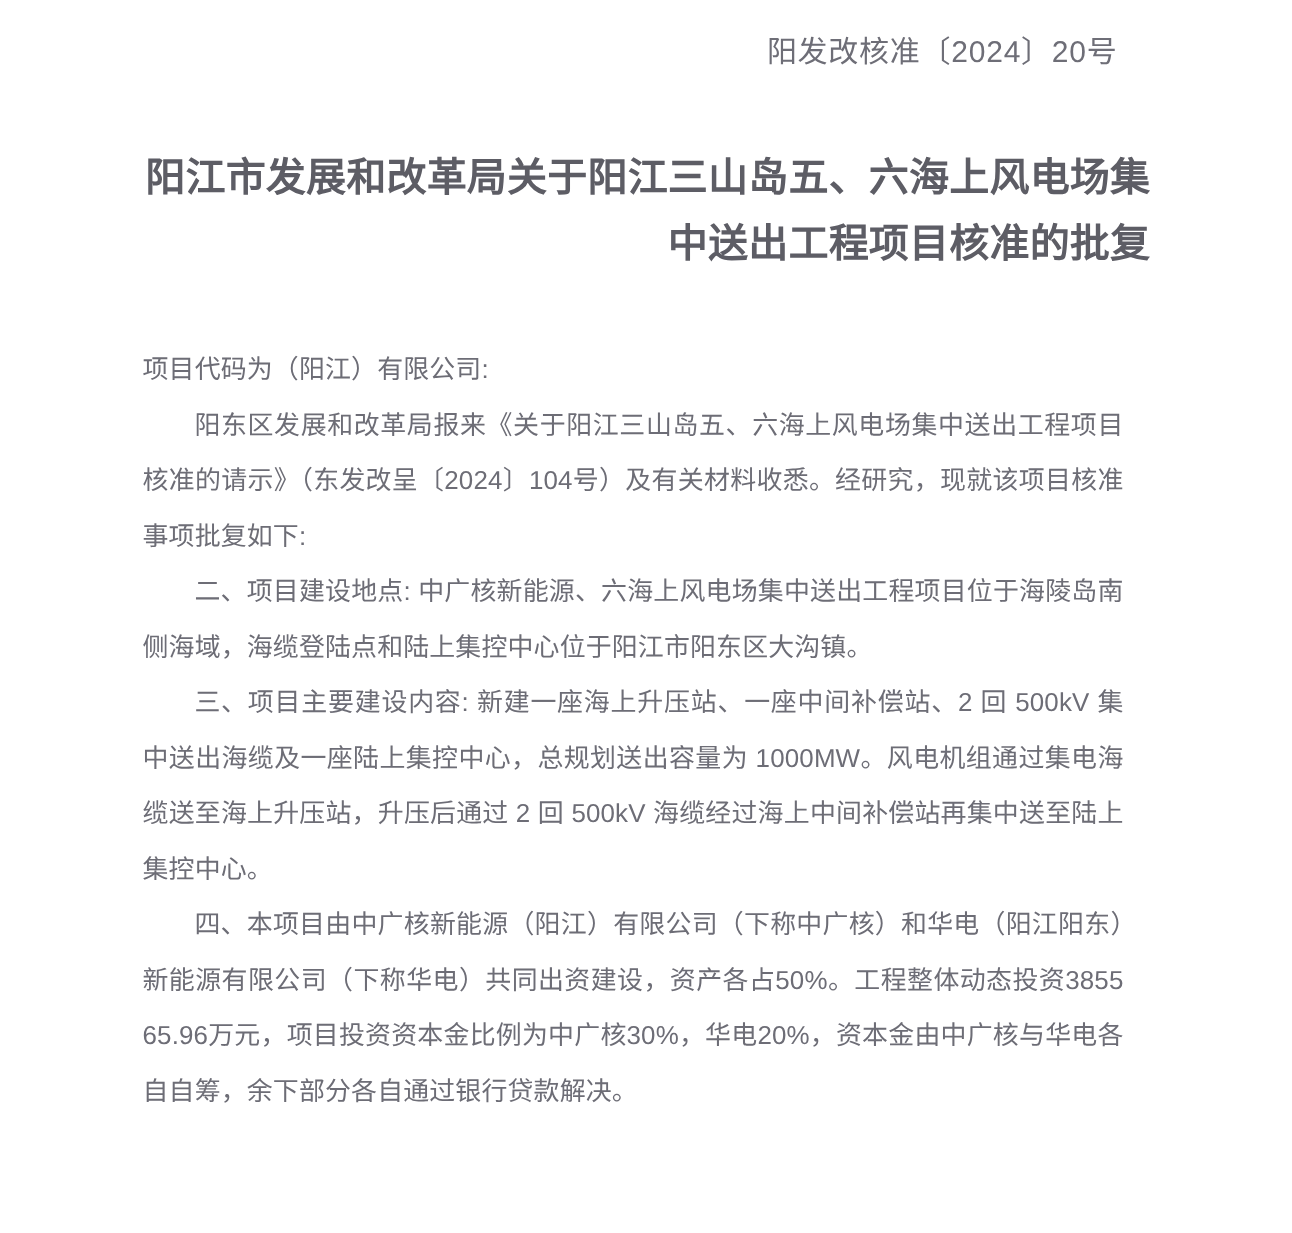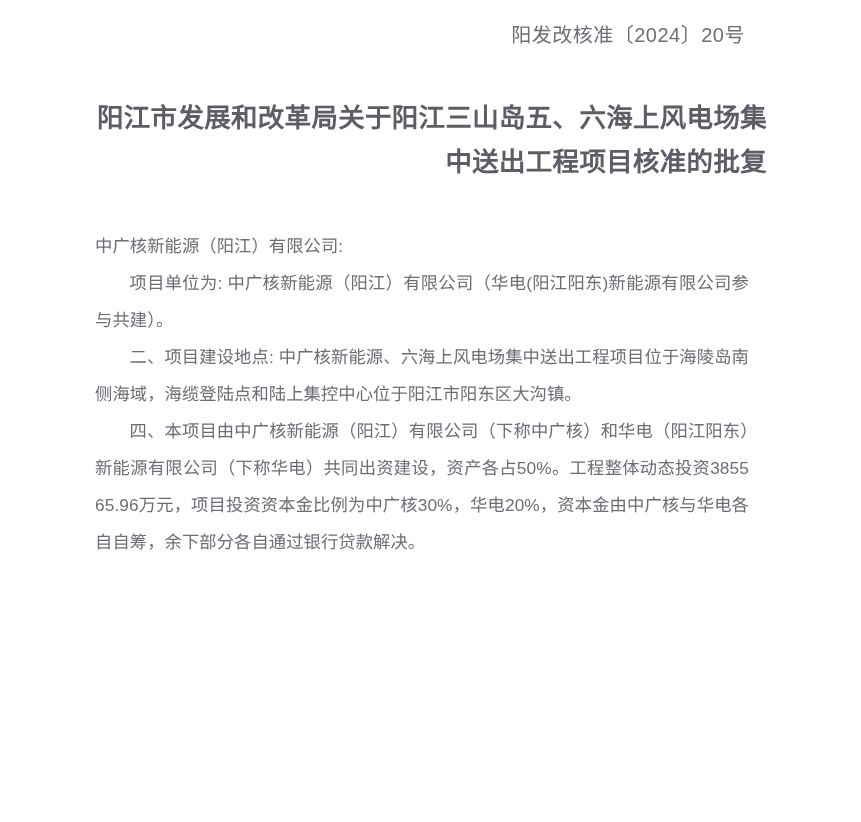--- a/index.html
+++ b/index.html
@@ -89,26 +89,27 @@
   <div class="doc-number-row">
     <span class="doc-number">阳发改核准〔2024〕20号</span>
   </div>
 
   <div class="title-block">
     <h1 class="doc-title">阳江市发展和改革局关于阳江三山岛五、六海上风电场集中送出工程项目核准的批复</h1>
   </div>
 
   <div class="body-block">
 
-    <p class="para flush">中广核新能源（阳江）有限公司:</p>
+    <p class="para flush">项目代码为（阳江）有限公司:</p>
+
+    <p class="para indent">阳东区发展和改革局报来《关于阳江三山岛五、六海上风电场集中送出工程项目核准的请示》（东发改呈〔2024〕104号）及有关材料收悉。经研究，现就该项目核准事项批复如下:</p>
 
 
 
-    <p class="para indent">项目单位为: 中广核新能源（阳江）有限公司（华电(阳江阳东)新能源有限公司参与共建）。</p>
-
     <p class="para indent">二、项目建设地点: 中广核新能源、六海上风电场集中送出工程项目位于海陵岛南侧海域，海缆登陆点和陆上集控中心位于阳江市阳东区大沟镇。</p>
 
+    <p class="para indent">三、项目主要建设内容: 新建一座海上升压站、一座中间补偿站、2 回 500kV 集中送出海缆及一座陆上集控中心，总规划送出容量为 1000MW。风电机组通过集电海缆送至海上升压站，升压后通过 2 回 500kV 海缆经过海上中间补偿站再集中送至陆上集控中心。</p>
 
     <p class="para indent">四、本项目由中广核新能源（阳江）有限公司（下称中广核）和华电（阳江阳东）新能源有限公司（下称华电）共同出资建设，资产各占50%。工程整体动态投资385565.96万元，项目投资资本金比例为中广核30%，华电20%，资本金由中广核与华电各自自筹，余下部分各自通过银行贷款解决。</p>
 
   </div>
 
 </div>
 
 </body></html>

